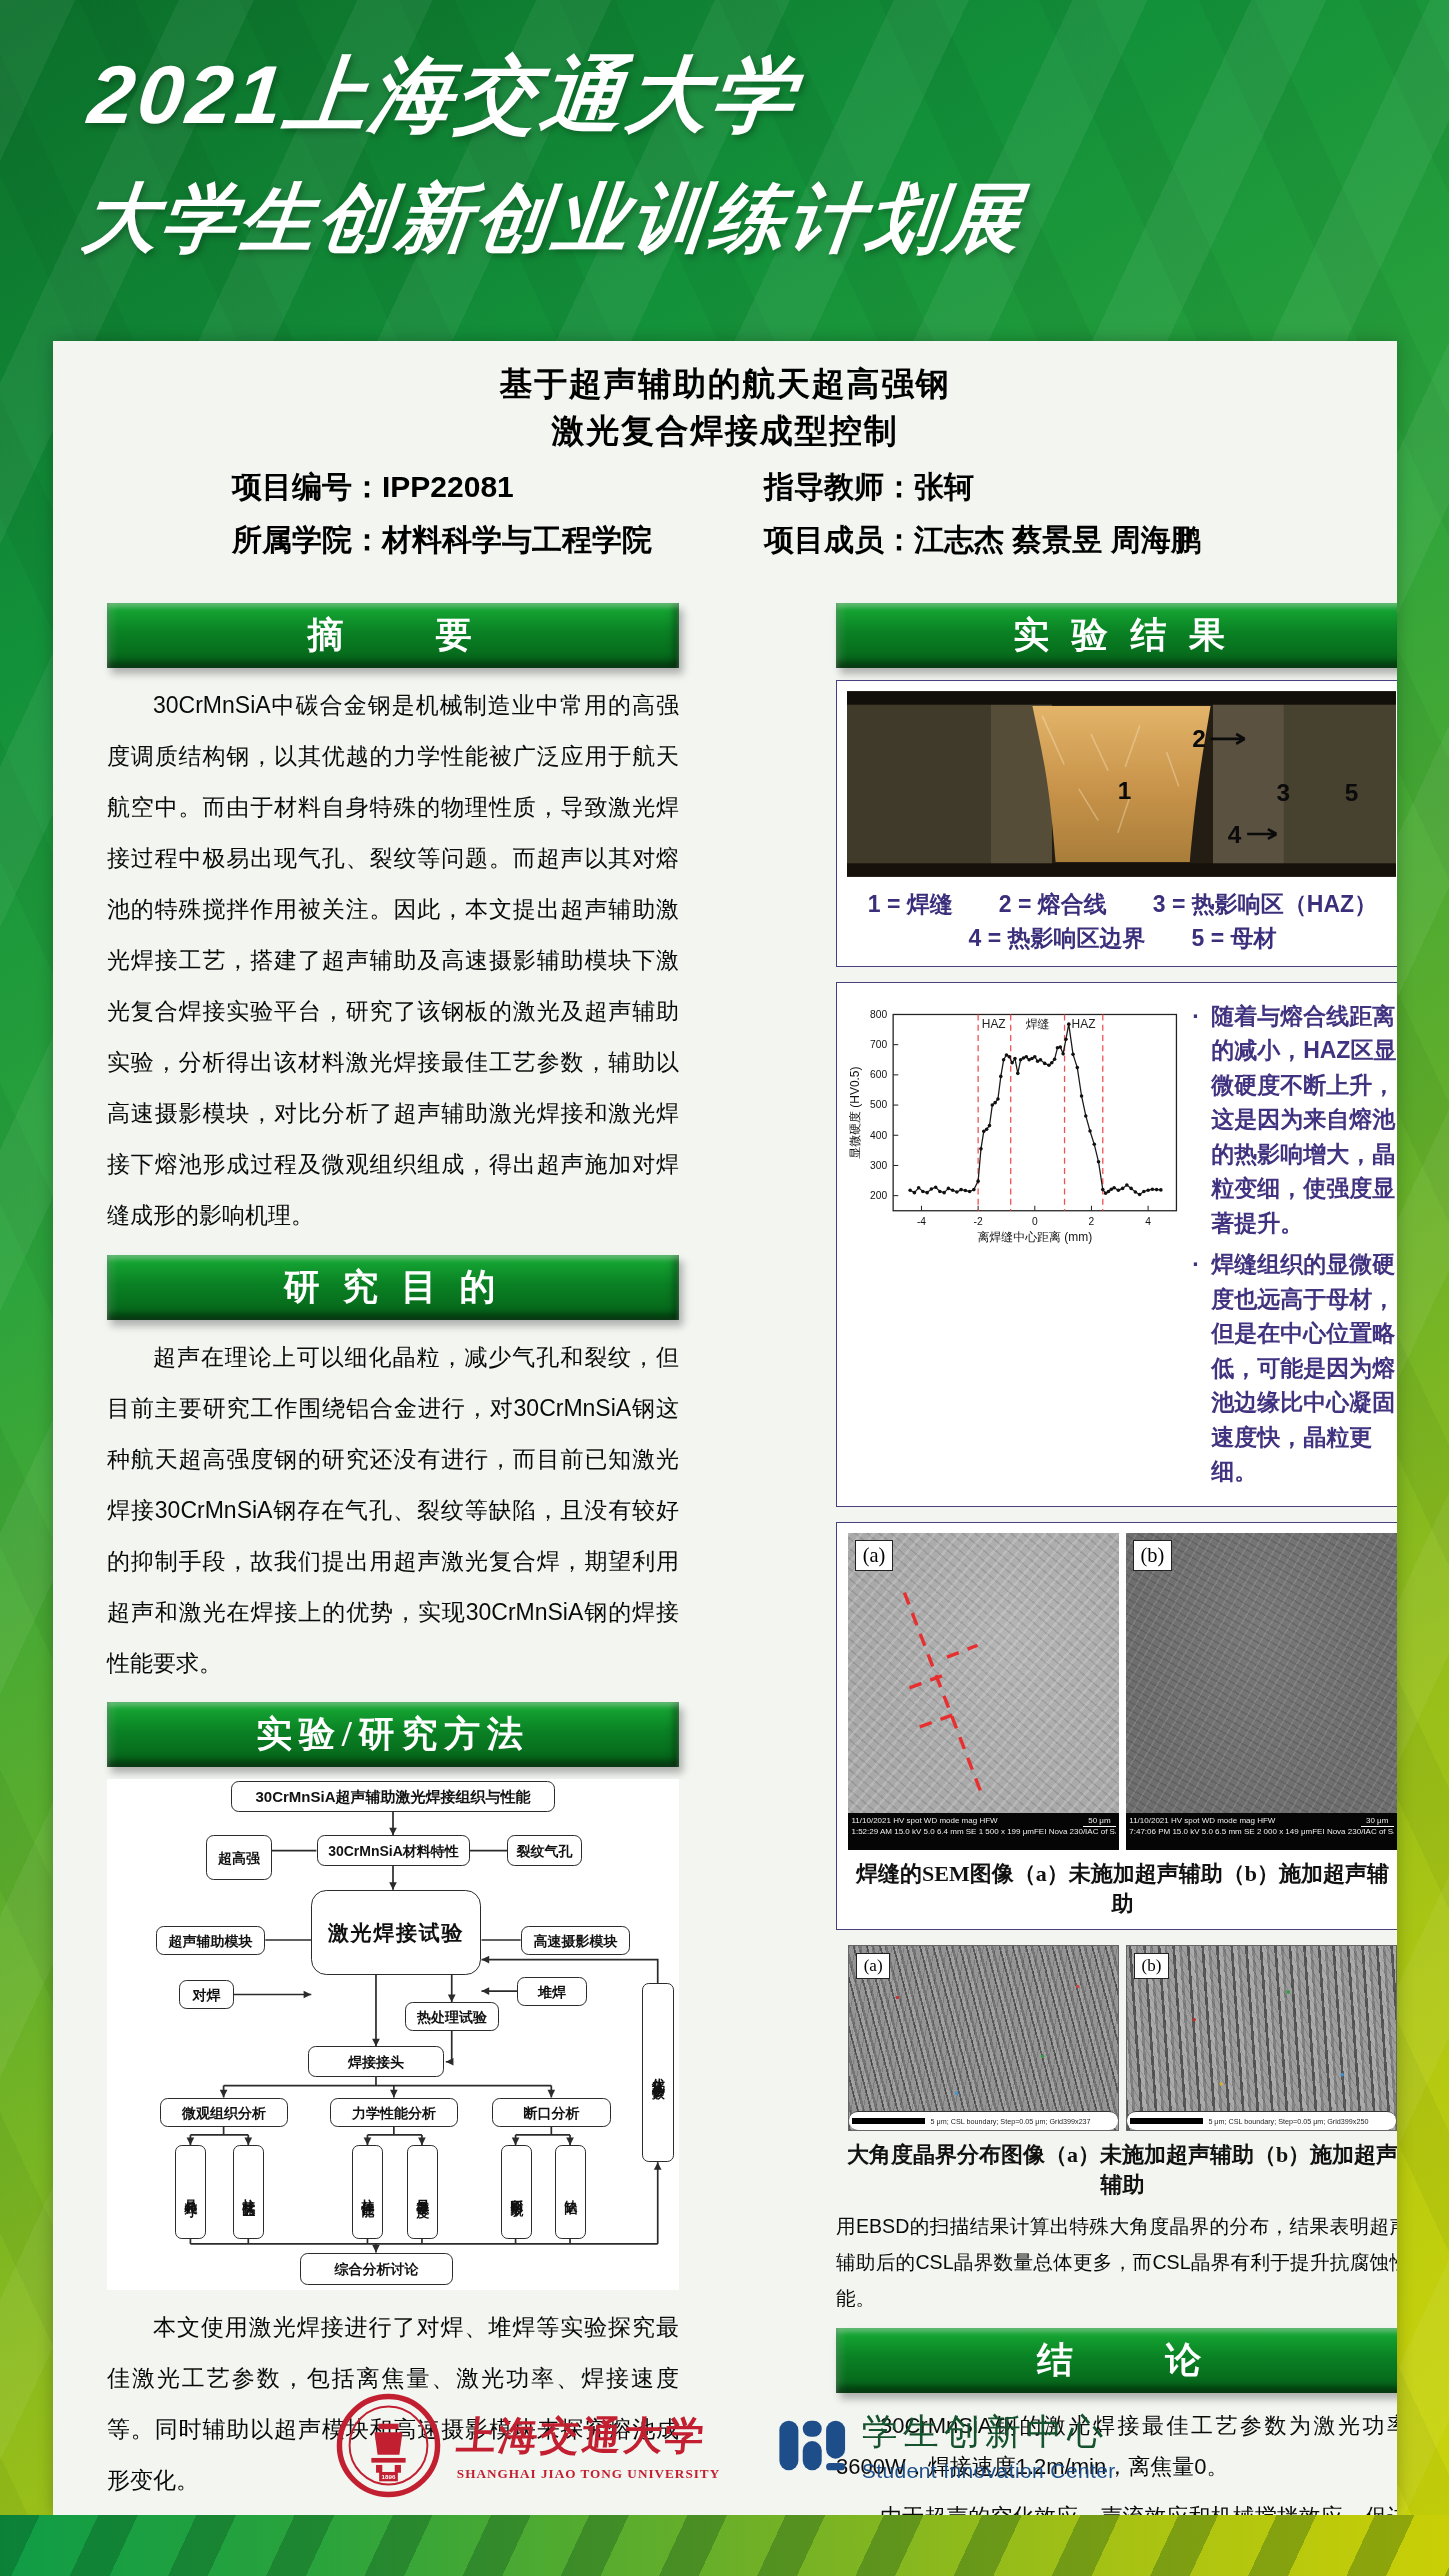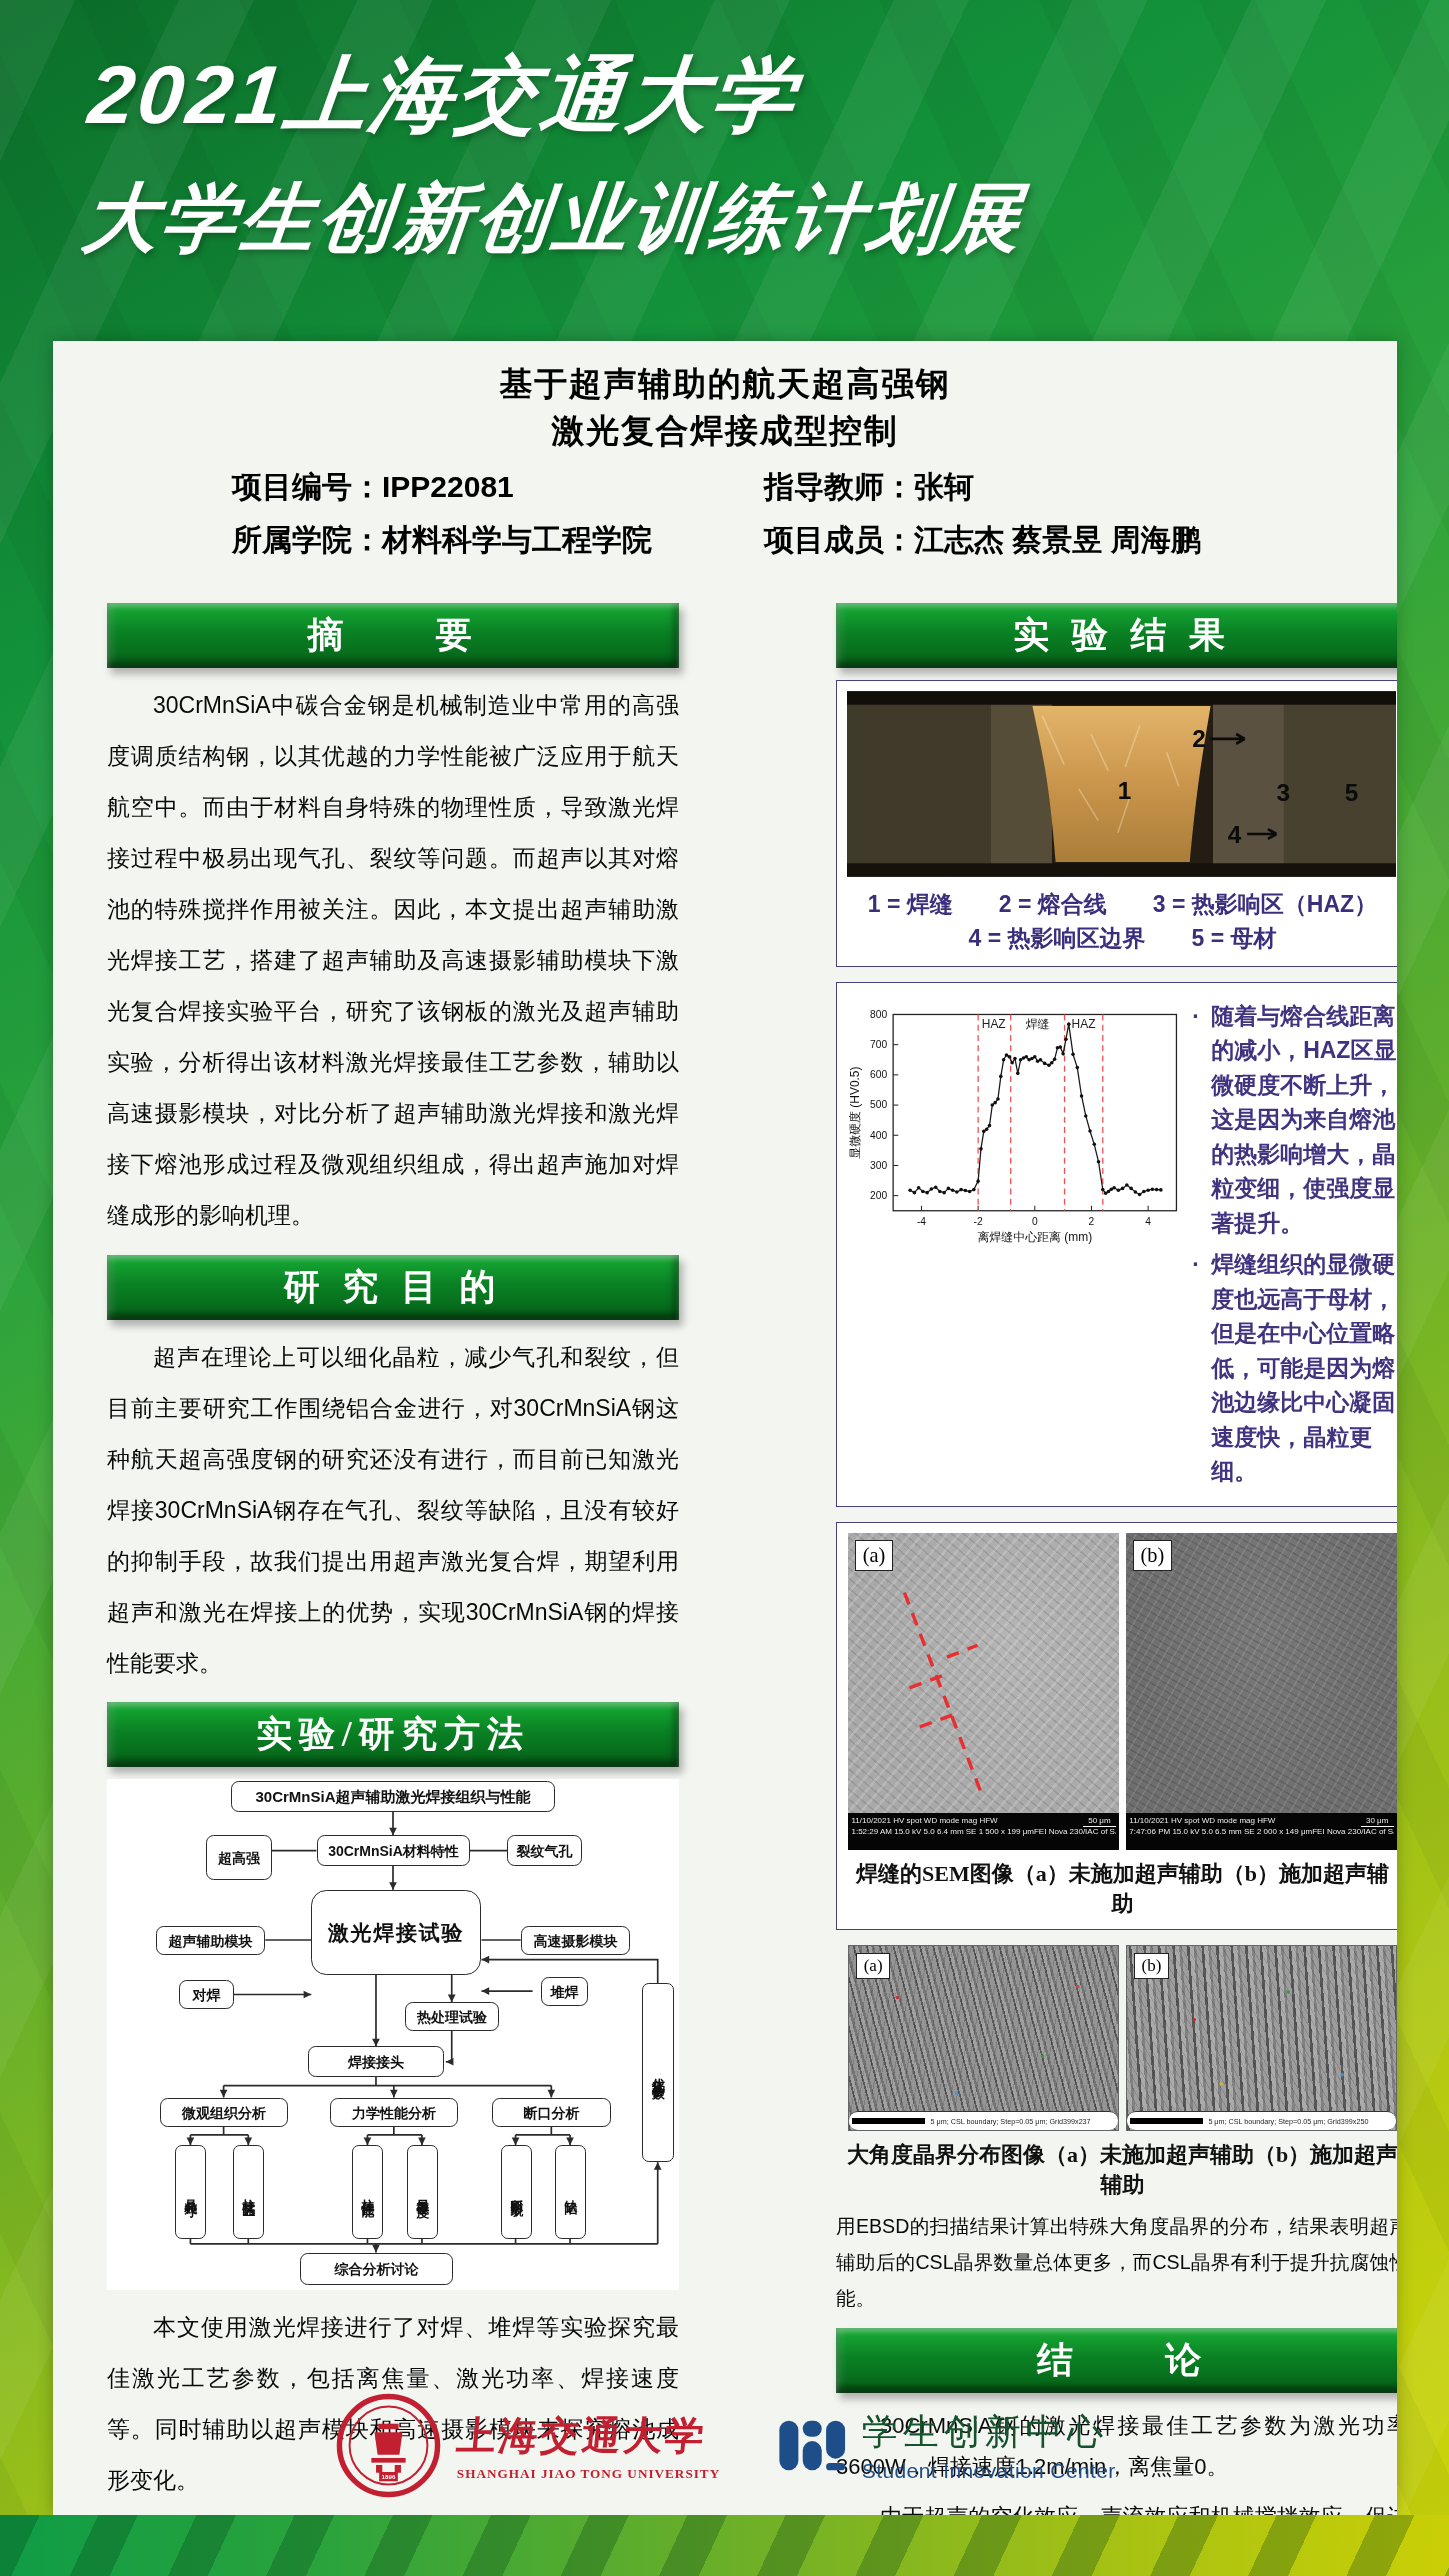--- a/index.html
+++ b/index.html
@@ -189,21 +189,21 @@
               <polygon points="440,212 449,216.5 449,207.5" fill="#2b2b2b"></polygon>
             </svg>
         <div class="fc-node fc-root" style="left: 124px; top: 1.7px; width: 324px; height: 31px;">30CrMnSiA超声辅助激光焊接组织与性能</div>
             <div class="fc-node" style="left: 99px; top: 56px; width: 66px; height: 45px;">超高强</div>
             <div class="fc-node" style="left: 210px; top: 56px; width: 153px; height: 31px;">30CrMnSiA材料特性</div>
             <div class="fc-node" style="left: 400px; top: 56px; width: 75px; height: 31px;">裂纹气孔</div>
             <div class="fc-node" style="left: 49px; top: 147px; width: 109px; height: 29px;">超声辅助模块</div>
             <div class="fc-node fc-main" style="left: 204px; top: 111px; width: 170px; height: 85px;">激光焊接试验</div>
             <div class="fc-node" style="left: 414px; top: 147px; width: 109px; height: 29px;">高速摄影模块</div>
             <div class="fc-node" style="left: 72px; top: 201px; width: 55px; height: 29px;">对焊</div>
-            <div class="fc-node" style="left: 434px; top: 198px; width: 47px; height: 29px;">堆焊</div>
+            <div class="fc-node" style="left: 410px; top: 198px; width: 70px; height: 29px;">堆焊</div>
             <div class="fc-node" style="left: 298px; top: 223px; width: 94px; height: 29px;">热处理试验</div>
             <div class="fc-node" style="left: 201px; top: 267px; width: 136px; height: 31px;">焊接接头</div>
             <div class="fc-node" style="left: 53px; top: 319px; width: 128px; height: 29px;">微观组织分析</div>
             <div class="fc-node" style="left: 223px; top: 319px; width: 128px; height: 29px;">力学性能分析</div>
             <div class="fc-node" style="left: 385px; top: 319px; width: 119px; height: 29px;">断口分析</div>
             <div class="fc-node fc-v" style="left: 68px; top: 366px; width: 31px; height: 94px;">晶粒尺寸</div>
             <div class="fc-node fc-v" style="left: 126px; top: 366px; width: 31px; height: 94px;">柱状晶区</div>
             <div class="fc-node fc-v" style="left: 245px; top: 366px; width: 31px; height: 94px;">拉伸性能</div>
             <div class="fc-node fc-v" style="left: 300px; top: 366px; width: 31px; height: 94px;">显微硬度</div>
             <div class="fc-node fc-v" style="left: 394px; top: 366px; width: 31px; height: 94px;">断口形貌</div>

